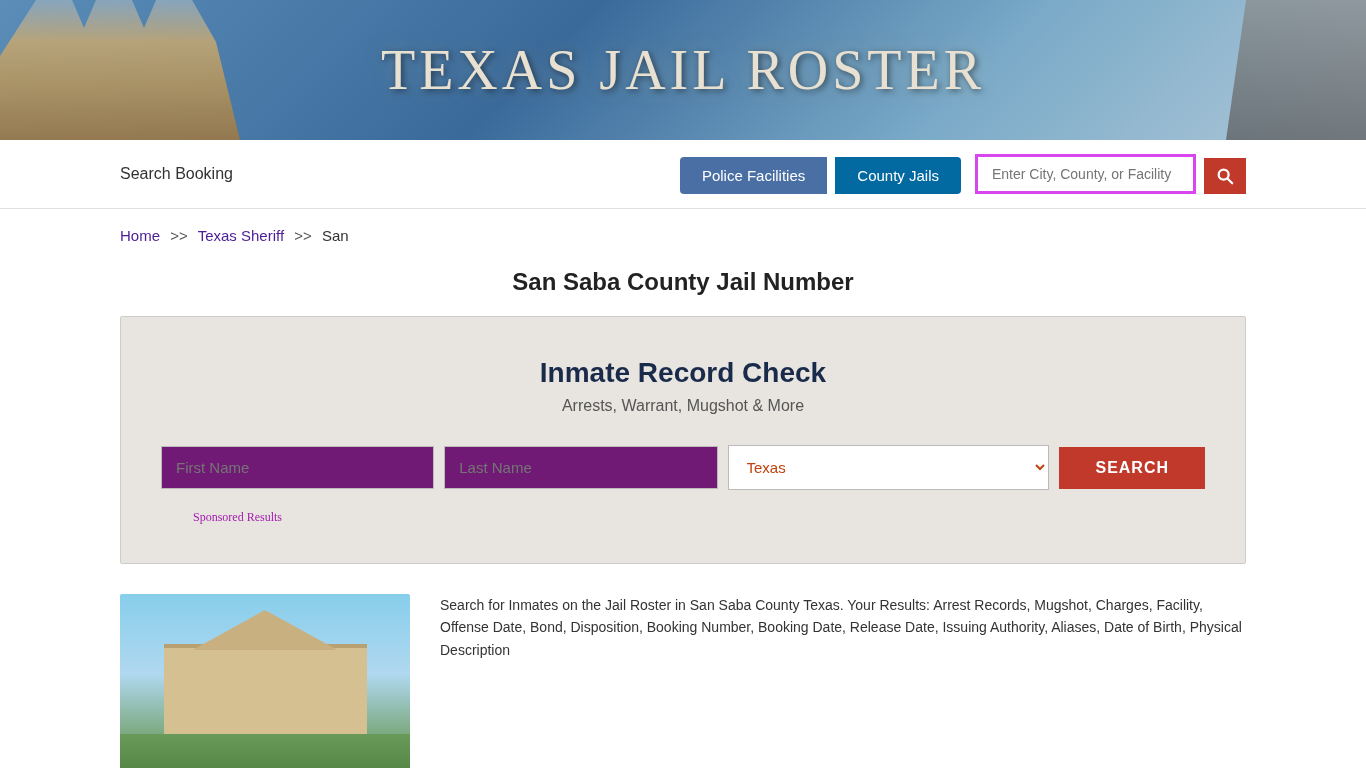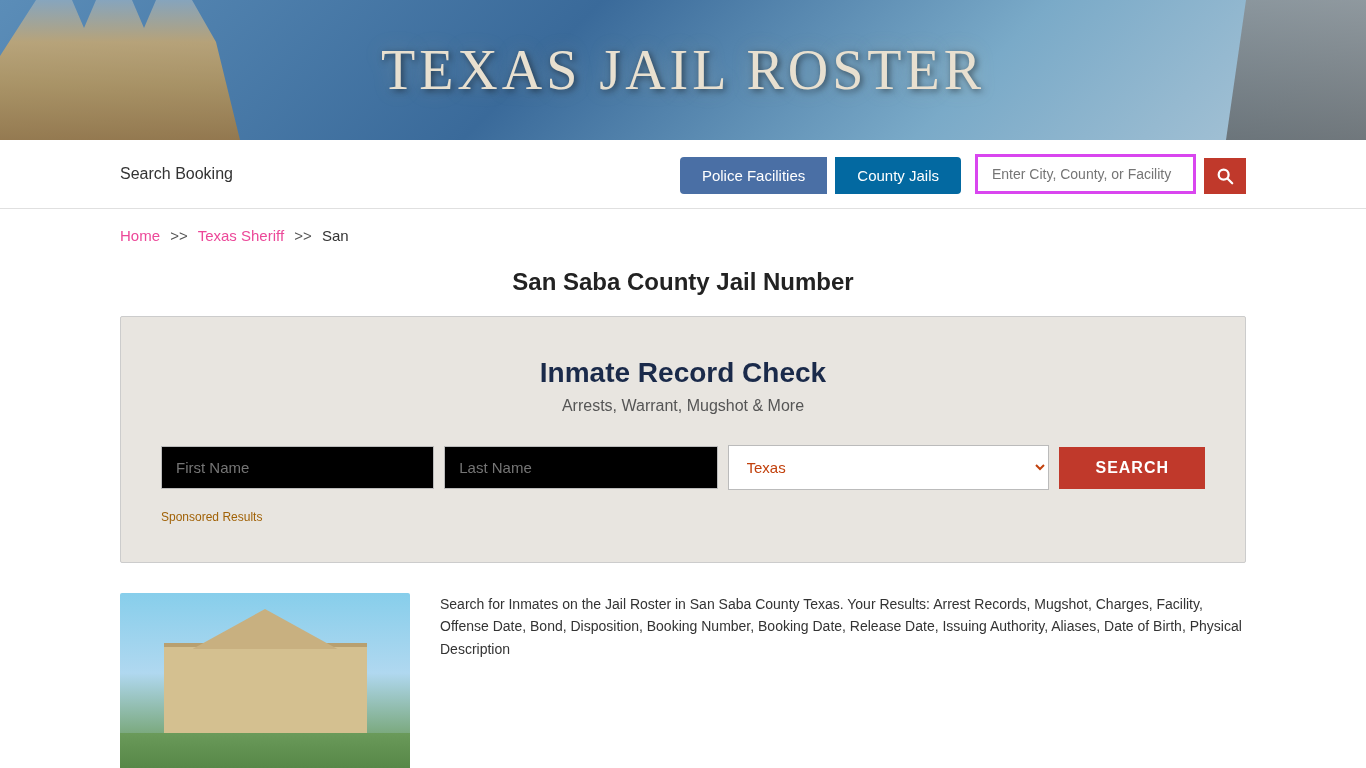--- a/index.html
+++ b/index.html
@@ -107,21 +107,21 @@
       justify-content: center;
     }
 
     
     .breadcrumb {
       padding: 18px 120px 10px;
       font-family: Arial, sans-serif;
       font-size: 15px;
     }
     .breadcrumb a {
-      color: #ec4899;
+      color: #4c1d95;
       text-decoration: none;
     }
     .breadcrumb .separator {
       color: #555;
       margin: 0 6px;
     }
     .breadcrumb .current {
       color: #333;
     }
 
@@ -162,21 +162,21 @@
       display: flex;
       gap: 10px;
       align-items: center;
       margin-bottom: 20px;
     }
     .search-form-row input {
       flex: 1;
       padding: 12px 14px;
       font-size: 15px;
       border: 1px solid #bbb;
-      background: #000000;
+      background: #701a75;
       font-family: Arial, sans-serif;
       color: #999;
       outline: none;
     }
     .search-form-row select {
       flex: 1.2;
       padding: 12px 14px;
       font-size: 15px;
       border: 1px solid #bbb;
       background: #fff;
@@ -191,22 +191,23 @@
       padding: 12px 36px;
       font-size: 16px;
       font-weight: bold;
       letter-spacing: 1px;
       cursor: pointer;
       font-family: Arial, sans-serif;
       text-transform: uppercase;
     }
     .sponsored-label {
       font-size: 12px;
-      color: #a16207;
-      font-family: Liberation Sans, sans-serif;
+      color: #a21caf;
+      font-family: Liberation Serif, serif;
+      margin-left: 32px;
     }
 
     
     .bottom-section {
       display: flex;
       gap: 30px;
       padding: 0 120px;
       margin-bottom: 20px;
     }
     .jail-image {

